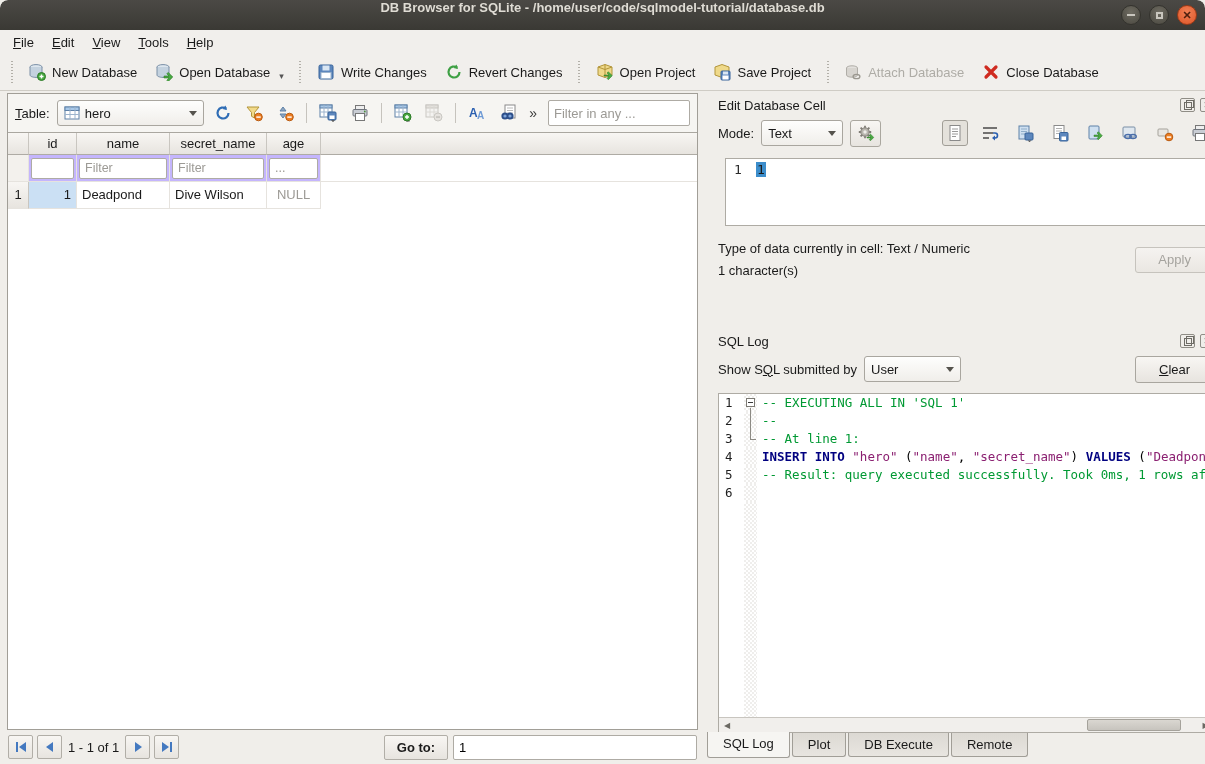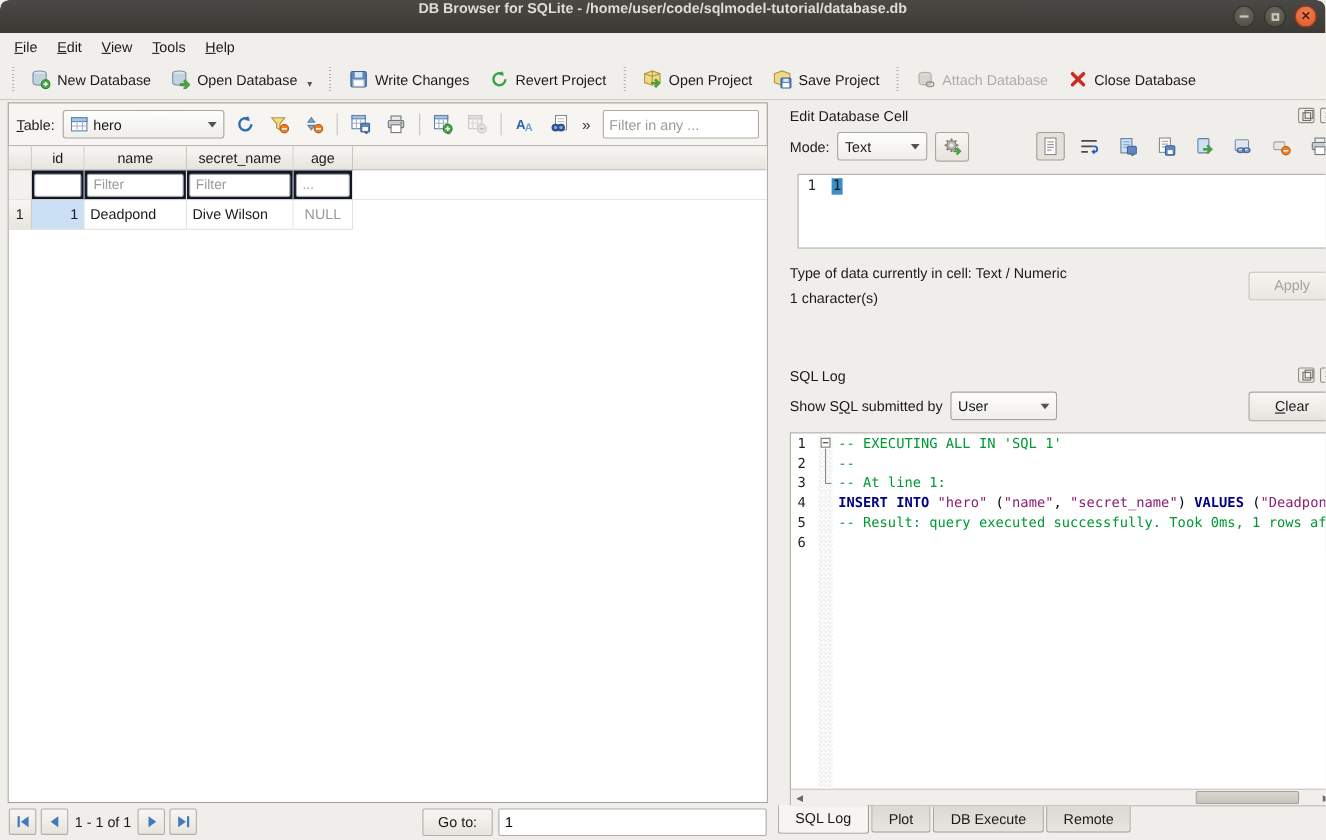--- a/index.html
+++ b/index.html
@@ -60,34 +60,34 @@
   input[type=text] { font-family:"Liberation Sans",sans-serif; font-size:13px; border:1px solid #aeaba4; border-radius:2px; background:#fff; padding:0 5px; }
   input::placeholder { color:#9c9a95; }
   .filterany { width:142px; height:26px; margin-left:2px; }
 
   
   .gridwrap { flex:1; border-top:1px solid #aaa7a0; background:#fff; display:flex; flex-direction:column; min-height:0; overflow:hidden; }
   .grow { display:flex; flex:none; }
   .w-rh{width:21px;} .w-id{width:48px;} .w-name{width:93px;} .w-sec{width:97px;} .w-age{width:54px;} .w-fill{flex:1; border-right:none !important;}
   .hcell { height:22px; line-height:21px; text-align:center; background:linear-gradient(#f8f6f3,#e7e4df);
            border-right:1px solid #c9c6c0; border-bottom:1px solid #aeaba4; font-size:13px; }
-  .fcell { height:27px; border-right:1px solid #e6e3de; border-bottom:1px solid #e6e3de; background:#0f172a; display:flex; align-items:center; padding:2px 2px; }
+  .fcell { height:27px; border-right:1px solid #e6e3de; border-bottom:1px solid #e6e3de; background:#c4b5fd; display:flex; align-items:center; padding:2px 2px; }
   .fcell input { width:100%; height:21px; font-size:12.5px; }
   .fcell.rowhdr { background:#f3f1ed; }
   .dcell { height:27px; line-height:26px; border-right:1px solid #e6e3de; border-bottom:1px solid #e6e3de; background:#fff; padding:0 5px; font-size:13px; white-space:nowrap; overflow:hidden; }
   .dcell.rowhdr { background:linear-gradient(#f8f6f3,#e7e4df); text-align:center; border-right:1px solid #c9c6c0; padding:0; }
   .dcell.sel { background:#cbe0f4; text-align:right; }
   .dcell.null { color:#9c9a95; text-align:center; }
 
   
   .pagerow { height:34px; display:flex; align-items:center; padding:4px 8px; flex:none; }
   .navbtn { width:25px; height:24px; border:1px solid #b1aea7; background:linear-gradient(#f8f6f3,#e7e4df); border-radius:2px;
             display:flex; align-items:center; justify-content:center; margin-right:4px; }
   .rangetxt { margin:0 6px 0 2px; }
-  .gotobtn { margin-left:auto; width:64px; height:25px; border:1px solid #b1aea7; background:linear-gradient(#f8f6f3,#e7e4df); border-radius:2px; text-align:center; line-height:23px; }
+  .gotobtn { margin-left:auto; width:64px; height:25px; border:1px solid #b1aea7; background:linear-gradient(#f8f6f3,#e7e4df); border-radius:2px; text-align:center; line-height:23px;font-weight:bold; }
   .gotoinput { width:244px; height:25px; margin-left:5px; }
 
   
   .dock-title { height:22px; display:flex; align-items:center; padding:2px 10px 0 13px; flex:none; }
   .dock-title .t { flex:1; }
   .dockbtn { width:15px; height:14px; border:1px solid #8f8d86; border-radius:2px; color:#6e6c66; font-size:9px; line-height:12px; text-align:center; margin-left:5px; background:#f0eeea; position:relative; }
   .float-ico::before { content:""; position:absolute; left:3px; top:3px; width:6px; height:6px; border:1px solid #6e6c66; background:#f0eeea; }
   .float-ico::after { content:""; position:absolute; left:5px; top:1px; width:6px; height:6px; border:1px solid #6e6c66; }
 
   .dock1 { height:222px; flex:none; display:flex; flex-direction:column; }
@@ -218,21 +218,21 @@
       <span class="lbl">Write Changes</span>
     </div>
 
     <div class="tbtn">
       <span class="icon">
           <svg width="18" height="18" viewBox="0 0 18 18">
             <path d="M14.5 9a5.5 5.5 0 1 1-2.2-4.4" fill="none" stroke="#3ea044" stroke-width="2.2"></path>
             <path d="M11.5 1.5l1.6 4.4-4.5-.9z" fill="#3ea044"></path>
           </svg>
         </span>
-      <span class="lbl">Revert Project</span>
+      <span class="lbl">Revert Changes</span>
     </div>
 
     <div class="thandle"></div>
 
     <div class="tbtn">
       <span class="icon">
           <svg width="18" height="18" viewBox="0 0 18 18">
             <path d="M2 4l7-2.5L16 4v8l-7 2.5L2 12z" fill="#efd98a" stroke="#b2953a"></path>
             <path d="M9 1.5V14.5M2 4l7 2.5L16 4" fill="none" stroke="#b2953a"></path>
             <path d="M8 12h5l-2-2 1.3-1.3 4 4-4 4L11 15.4 13 13H8z" fill="#49a942" stroke="#2c7a27" stroke-width="0.5"></path>

